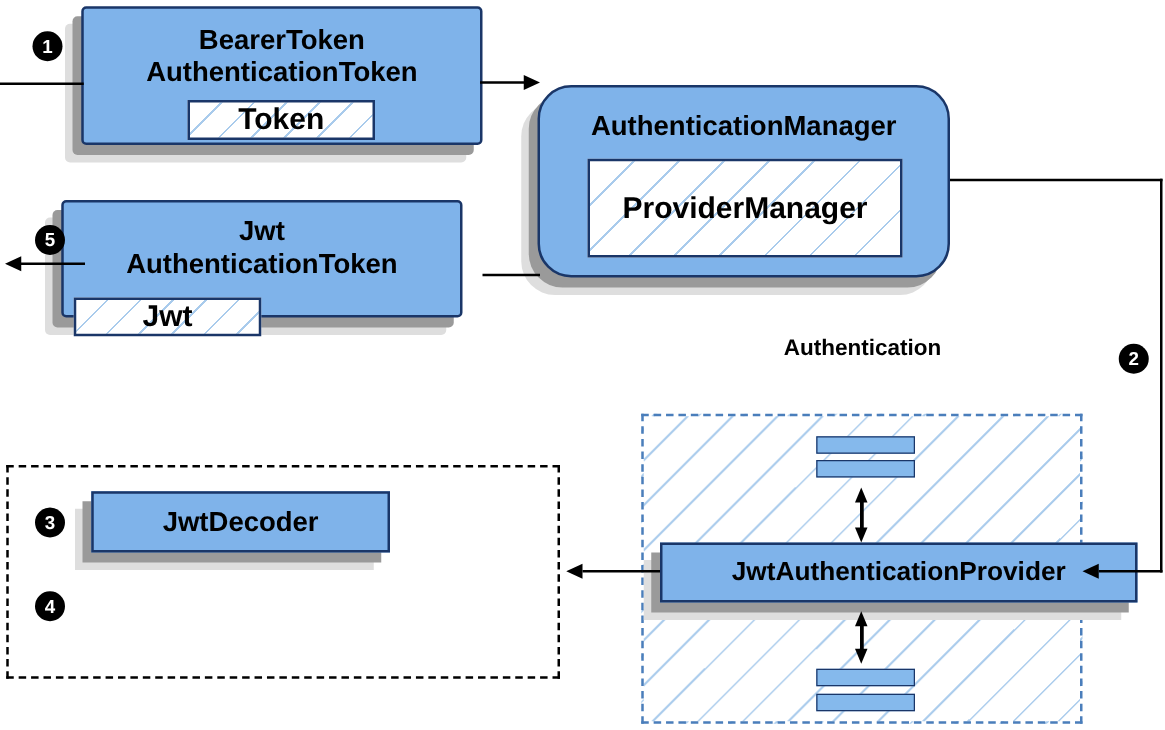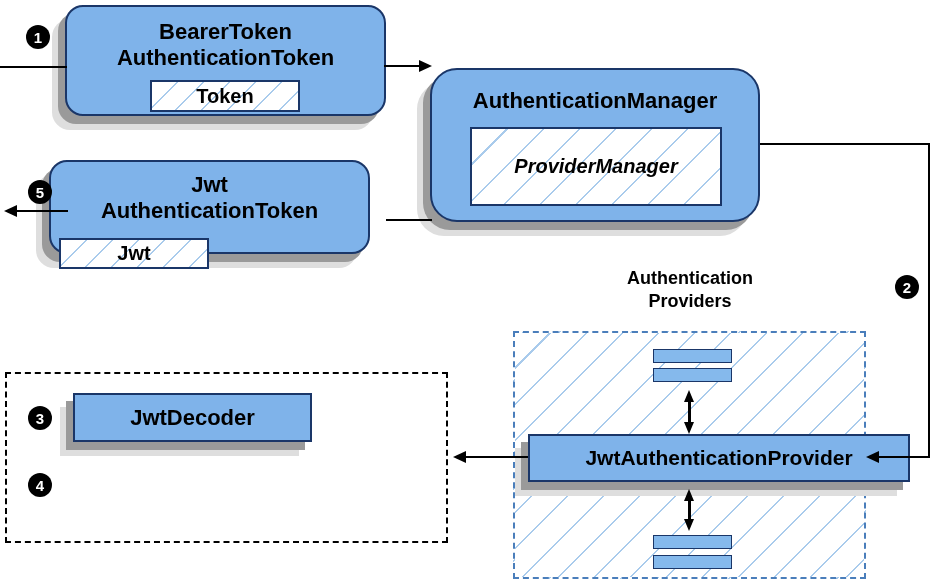--- a/index.html
+++ b/index.html
@@ -44,21 +44,21 @@
     white-space: nowrap;
   }
   
   .node {
     position: absolute;
     box-sizing: border-box;
     background: var(--node-fill, #7FB3EA);
     border: 2px solid var(--node-border, #1A3668);
     box-shadow: -7px 8px 0 var(--shadow-dark, #9A9A9A), -13px 14px 0 var(--shadow-light, #DEDEDE);
   }
-  .rounded { border-radius: 18px; padding-left: 12px; }
+  .rounded { border-radius: 4px; padding-left: 12px; }
   .node-title {
     position: absolute;
     left: 0; right: 0;
     text-align: center;
     font-weight: bold;
     font-size: 22px;
     line-height: 26px;
     white-space: nowrap;
   }
   .node-center {
@@ -71,21 +71,21 @@
   }
   .field {
     position: absolute;
     box-sizing: border-box;
     display: flex;
     align-items: center;
     justify-content: center;
     border: 2px solid var(--node-border, #1A3668);
     background-color: #fff;
     font-weight: bold;
-    font-size: 20px;
+    font-size: 24px;
     white-space: nowrap;
   }
   .bar {
     position: absolute;
     width: 79px;
     height: 14px;
     box-sizing: border-box;
     background: var(--bar-fill, #85B9EC);
     border: 1.5px solid var(--node-border, #1A3668);
   }
@@ -115,39 +115,38 @@
 <body>
 
 <div class="canvas">
 
   <div class="group-dashed-blue hatch25" style="left:513px; top:331px; width:353px; height:248px;"></div>
 
   <div class="group-dashed-black" style="left:5px; top:372px; width:443px; height:171px;"></div>
 
   <div class="group-label" style="left:555px; top:267px; width:270px;">
     <div>Authentication</div>
-    <div>Providers</div>
   </div>
 
   <div class="bar" style="left:653px; top:349px;"></div>
   <div class="bar" style="left:653px; top:368px;"></div>
   <div class="bar" style="left:653px; top:535px;"></div>
   <div class="bar" style="left:653px; top:555px;"></div>
 
   <div class="node rounded" style="left:65px; top:5px; width:321px; height:111px;">
     <div class="node-title" style="top:12px;">
       <div>BearerToken</div>
       <div>AuthenticationToken</div>
     </div>
     <div class="field hatch18" style="left:83px; top:73px; width:150px; height:32px;">Token</div>
   </div>
 
   <div class="node" style="left:430px; top:68px; width:330px; height:154px;border-radius:27px;">
     <div class="node-title" style="top:18px;">AuthenticationManager</div>
-    <div class="field hatch25" style="left:38px; top:57px; width:252px; height:79px;font-style:italic;">ProviderManager</div>
+    <div class="field hatch25" style="left:38px; top:57px; width:252px; height:79px;">ProviderManager</div>
   </div>
 
   <div class="node rounded" style="left:49px; top:160px; width:321px; height:94px;">
     <div class="node-title" style="top:10px;">
       <div>Jwt</div>
       <div>AuthenticationToken</div>
     </div>
     <div class="field hatch18" style="left:8px; top:76px; width:150px; height:31px;">Jwt</div>
   </div>
 

